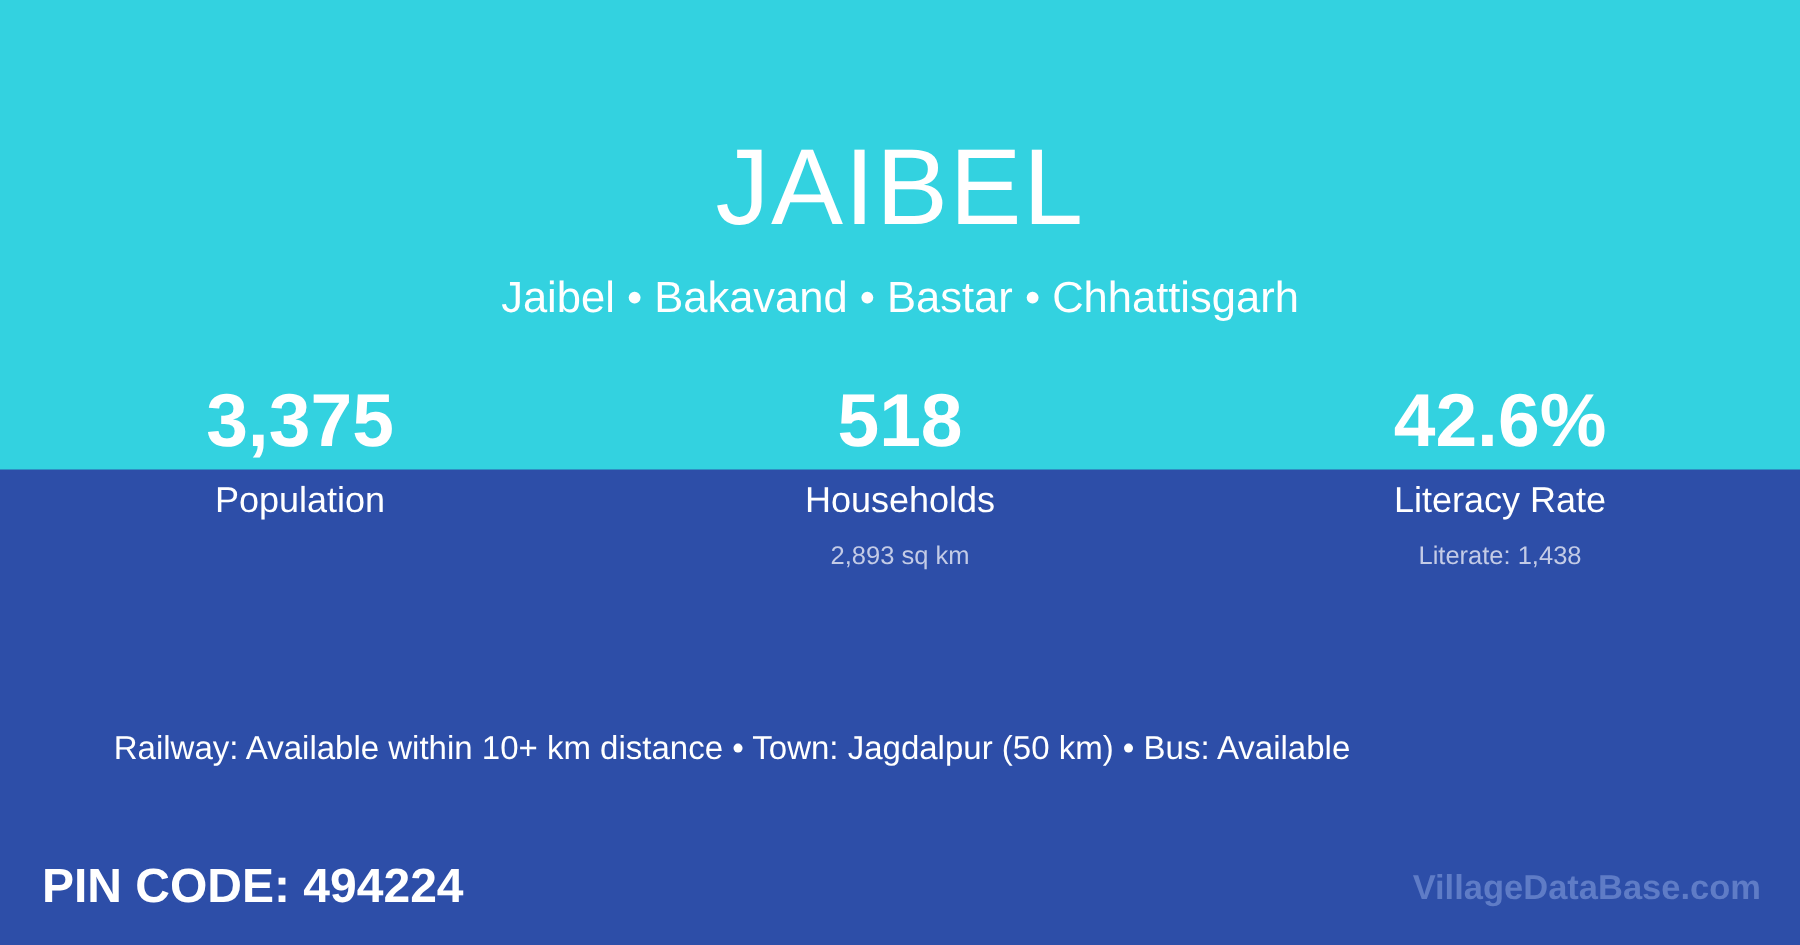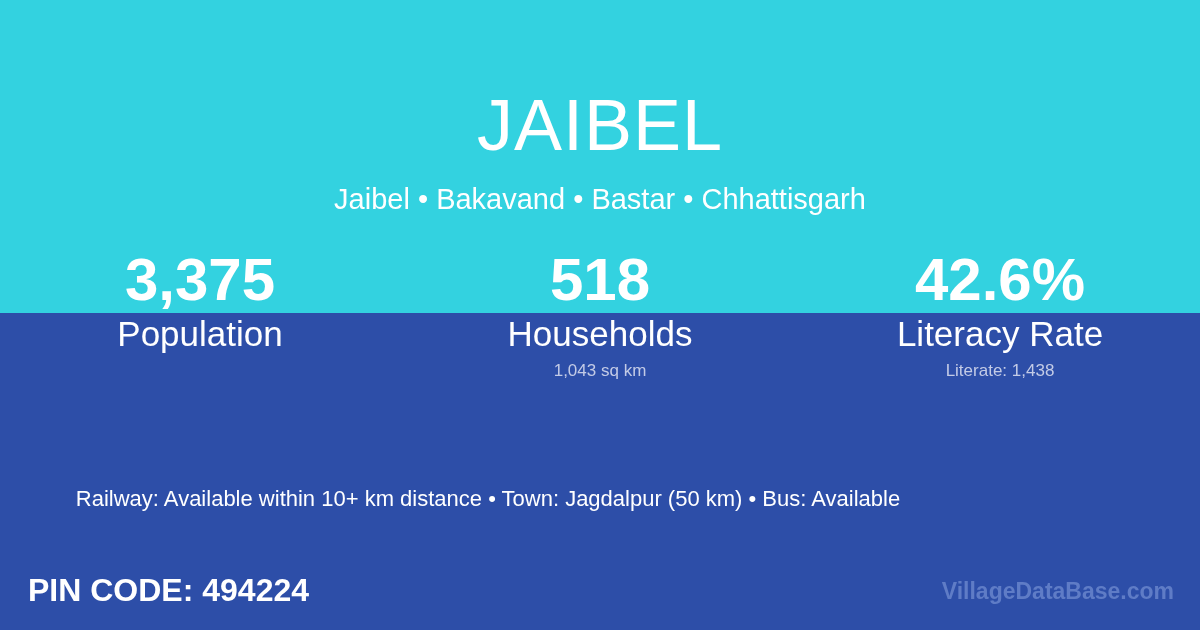--- a/index.html
+++ b/index.html
@@ -56,27 +56,27 @@
     top: 245px;
     width: 1200px;
     display: flex;
   }
   .stat {
     width: 400px;
     text-align: center;
   }
   .stat-value {
     color: #ffffff;
-    font-size: 60px;
+    font-size: 50px;
     font-weight: bold;
     line-height: 70px;
   }
   .stat-label {
     color: #ffffff;
-    font-size: 35px;
+    font-size: 24px;
     font-weight: 400;
     line-height: 34px;
     margin-top: 2px;
   }
   .stat-sub {
     color: #c3cbe6;
     font-size: 17px;
     font-weight: 400;
     line-height: 24px;
     margin-top: 8px;
@@ -122,21 +122,21 @@
   <div class="subtitle">Jaibel  •  Bakavand  •  Bastar  •  Chhattisgarh</div>
 
   <div class="stats">
     <div class="stat">
       <div class="stat-value">3,375</div>
       <div class="stat-label">Population</div>
     </div>
     <div class="stat">
       <div class="stat-value">518</div>
       <div class="stat-label">Households</div>
-      <div class="stat-sub">1,043 sq km</div>
+      <div class="stat-sub">2,893 sq km</div>
     </div>
     <div class="stat">
       <div class="stat-value">42.6%</div>
       <div class="stat-label">Literacy Rate</div>
       <div class="stat-sub">Literate: 1,438</div>
     </div>
   </div>
 
   <div class="transport">Railway: Available within 10+ km distance  •  Town: Jagdalpur (50 km)  •  Bus: Available</div>
 

